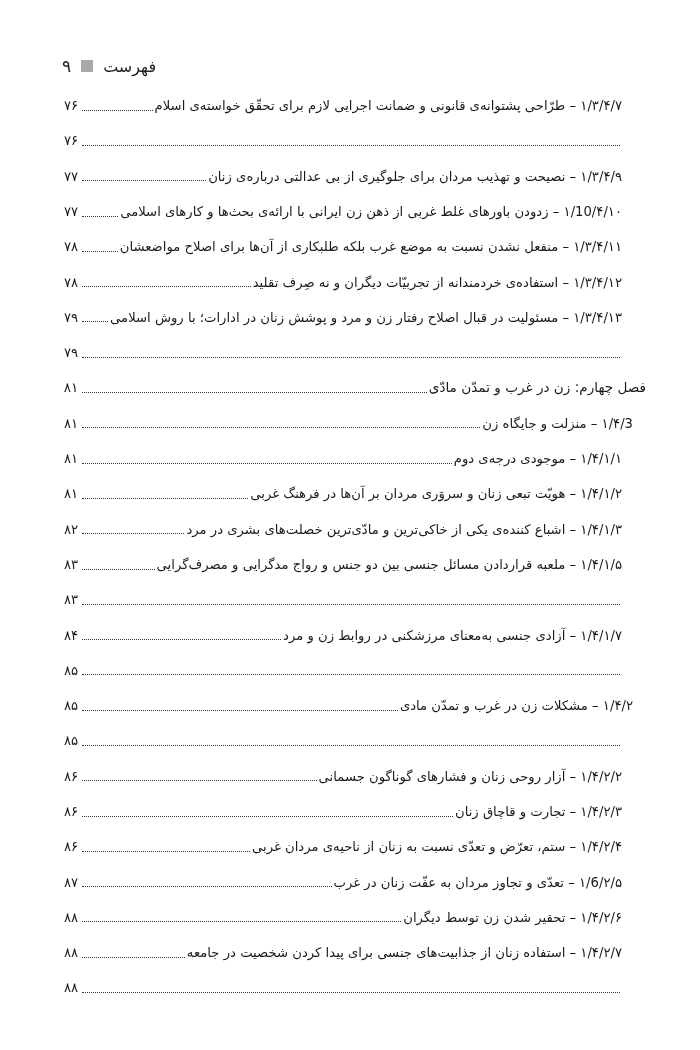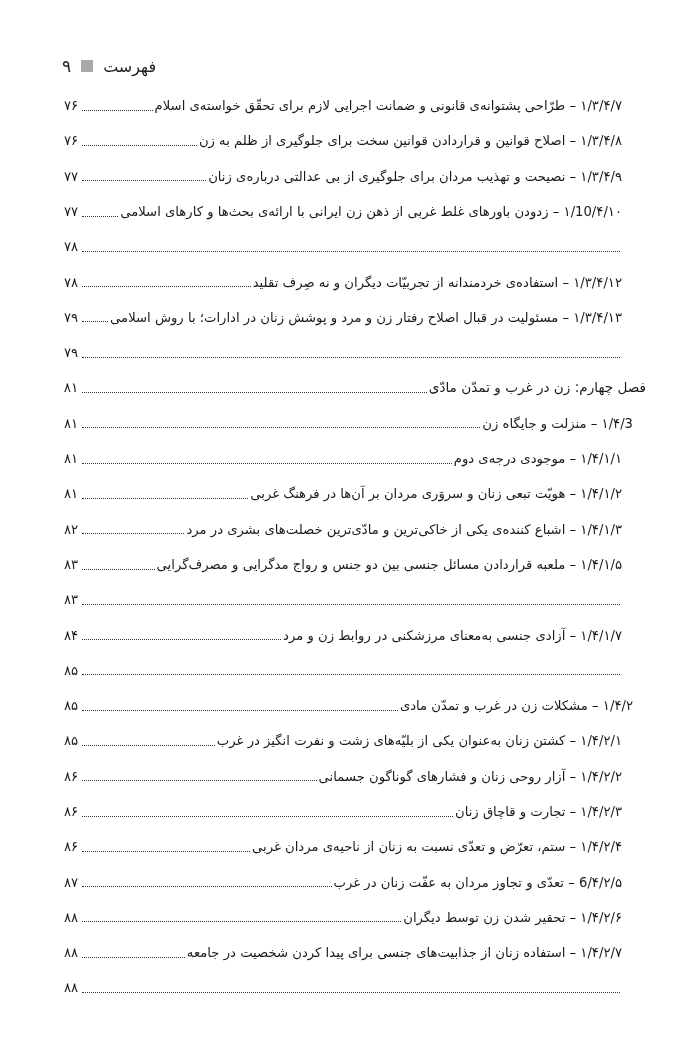--- a/index.html
+++ b/index.html
@@ -44,35 +44,35 @@
   <span class="title">فهرست</span>
 </div>
 
 <div class="toc" id="toc">
     <div class="entry lvl3">
       <span class="text">۱/۳/۴/۷ – طرّاحی پشتوانه‌ی قانونی و ضمانت اجرایی لازم برای تحقّق خواسته‌ی اسلام</span>
       <span class="leader"></span>
       <span class="page">۷۶</span>
     </div>
     <div class="entry lvl3">
-      <span class="text">۱/۳/۴/۸ – اصلاح قوانین و قراردادن قوانین سخت برای جلوگیری از ظلم به زن</span>
       <span class="leader"></span>
       <span class="page">۷۶</span>
     </div>
     <div class="entry lvl3">
       <span class="text">۱/۳/۴/۹ – نصیحت و تهذیب مردان برای جلوگیری از بی عدالتی درباره‌ی زنان</span>
       <span class="leader"></span>
       <span class="page">۷۷</span>
     </div>
     <div class="entry lvl3">
       <span class="text">۱/10/۴/۱۰ – زدودن باورهای غلط غربی از ذهن زن ایرانی با ارائه‌ی بحث‌ها و کارهای اسلامی</span>
       <span class="leader"></span>
       <span class="page">۷۷</span>
     </div>
     <div class="entry lvl3">
+      <span class="text">۱/۳/۴/۱۱ – منفعل نشدن نسبت به موضع غرب بلکه طلبکاری از آن‌ها برای اصلاح مواضعشان</span>
       <span class="leader"></span>
       <span class="page">۷۸</span>
     </div>
     <div class="entry lvl3">
       <span class="text">۱/۳/۴/۱۲ – استفاده‌ی خردمندانه از تجربیّات دیگران و نه صِرف تقلید</span>
       <span class="leader"></span>
       <span class="page">۷۸</span>
     </div>
     <div class="entry lvl3">
       <span class="text">۱/۳/۴/۱۳ – مسئولیت در قبال اصلاح رفتار زن و مرد و پوشش زنان در ادارات؛ با روش اسلامی</span>
@@ -125,41 +125,40 @@
     <div class="entry lvl2">
       <span class="leader"></span>
       <span class="page">۸۵</span>
     </div>
     <div class="entry lvl1">
       <span class="text">۱/۴/۲ – مشکلات زن در غرب و تمدّن مادی</span>
       <span class="leader"></span>
       <span class="page">۸۵</span>
     </div>
     <div class="entry lvl2">
-      <span class="text">۱/۴/۲/۱ – کشتن زنان به‌عنوان یکی از بلیّه‌های زشت و نفرت انگیز در غرب</span>
       <span class="leader"></span>
       <span class="page">۸۵</span>
     </div>
     <div class="entry lvl2">
       <span class="text">۱/۴/۲/۲ – آزار روحی زنان و فشارهای گوناگون جسمانی</span>
       <span class="leader"></span>
       <span class="page">۸۶</span>
     </div>
     <div class="entry lvl2">
       <span class="text">۱/۴/۲/۳ – تجارت و قاچاق زنان</span>
       <span class="leader"></span>
       <span class="page">۸۶</span>
     </div>
     <div class="entry lvl2">
       <span class="text">۱/۴/۲/۴ – ستم، تعرّض و تعدّی نسبت به زنان از ناحیه‌ی مردان غربی</span>
       <span class="leader"></span>
       <span class="page">۸۶</span>
     </div>
     <div class="entry lvl2">
-      <span class="text">6/۴/۲/۵ – تعدّی و تجاوز مردان به عفّت زنان در غرب</span>
+      <span class="text">۱/6/۲/۵ – تعدّی و تجاوز مردان به عفّت زنان در غرب</span>
       <span class="leader"></span>
       <span class="page">۸۷</span>
     </div>
     <div class="entry lvl2">
       <span class="text">۱/۴/۲/۶ – تحقیر شدن زن توسط دیگران</span>
       <span class="leader"></span>
       <span class="page">۸۸</span>
     </div>
     <div class="entry lvl2">
       <span class="text">۱/۴/۲/۷ – استفاده زنان از جذابیت‌های جنسی برای پیدا کردن شخصیت در جامعه</span>

